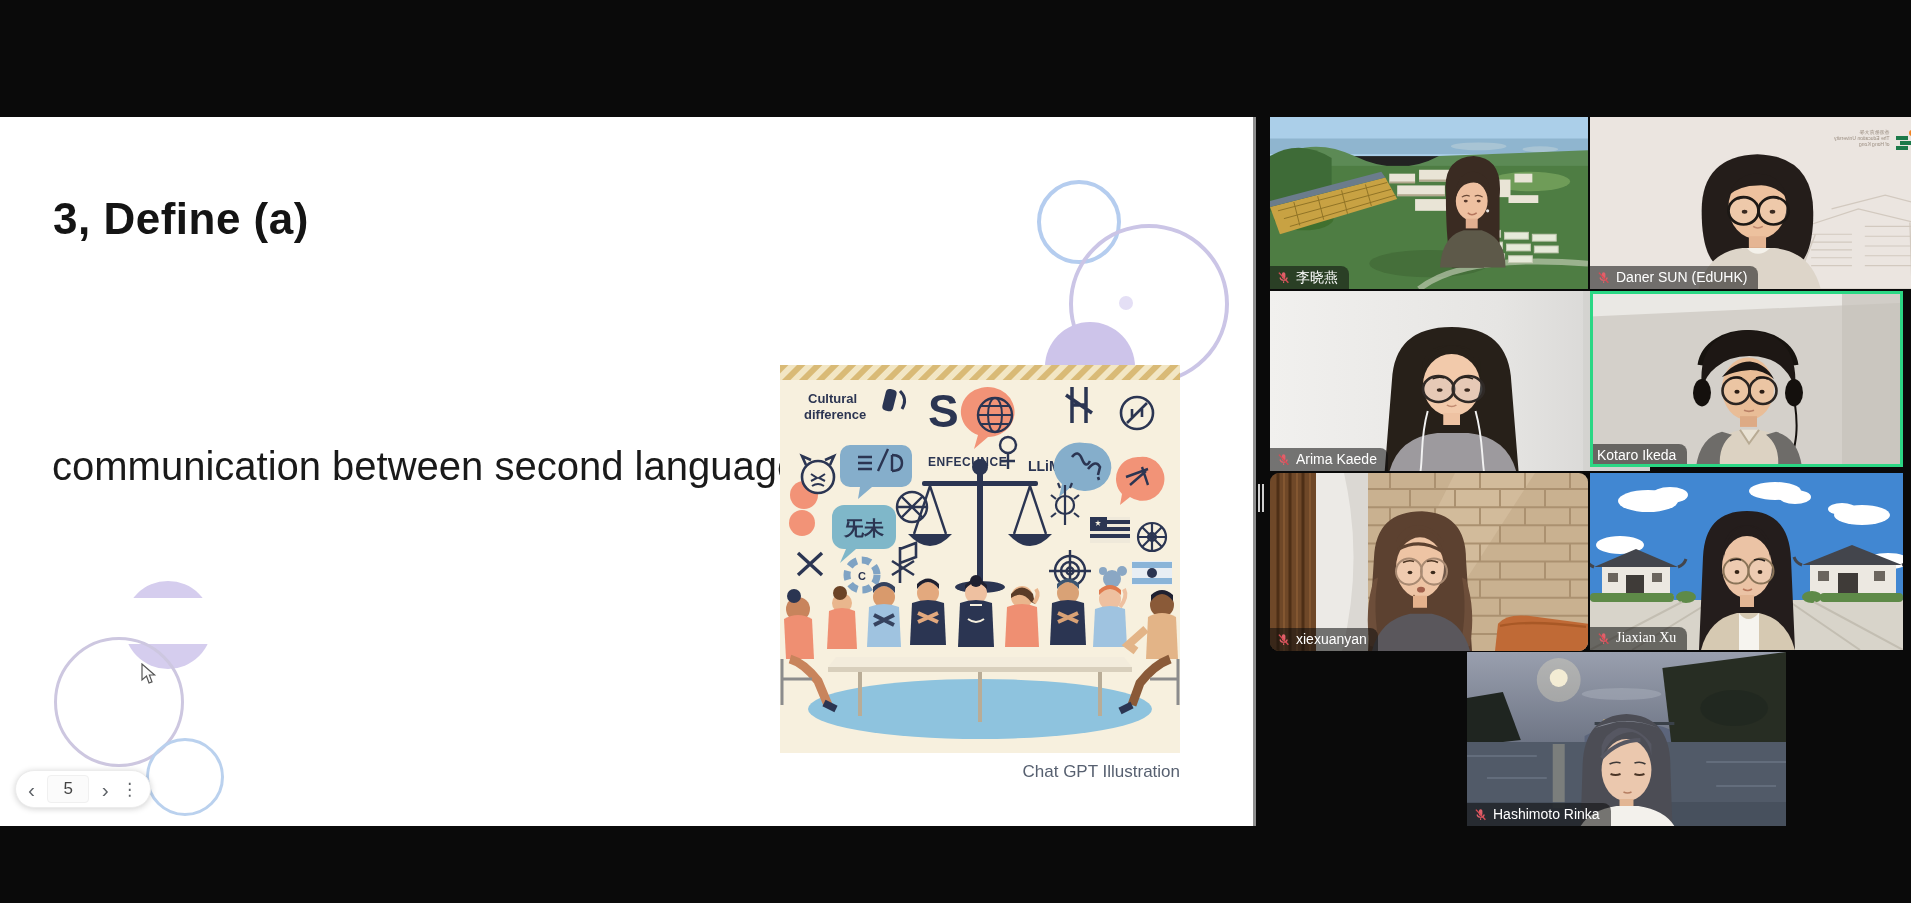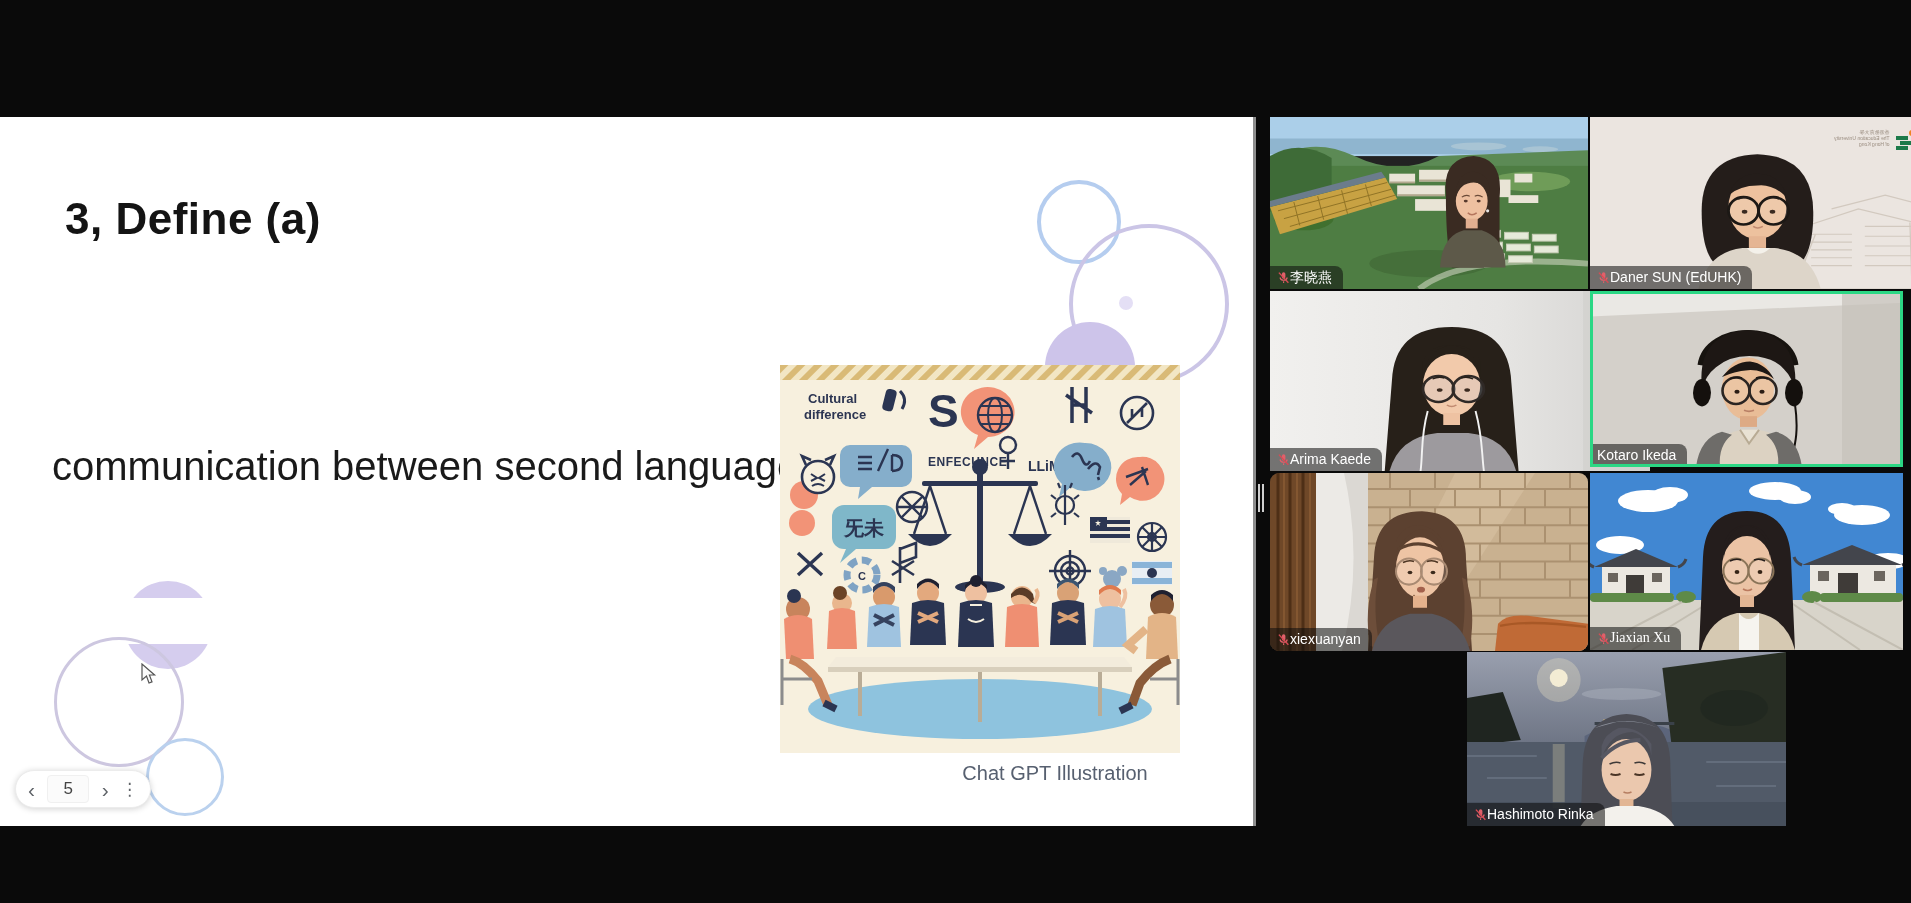--- a/index.html
+++ b/index.html
@@ -15,28 +15,28 @@
   .c-blue-tr   {left:1037px;top:63px;width:76px;height:76px;border:4px solid #b5cdef;}
   .c-lav-tr    {left:1069px;top:107px;width:152px;height:152px;border:4px solid #cbc5e6;}
   .c-lav-dot   {left:1119px;top:179px;width:14px;height:14px;background:#e4dff5;}
   .c-lav-fill-tr{left:1045px;top:205px;width:90px;height:90px;background:#cdc4ea;}
   .c-lav-fill-l{left:124px;top:464px;width:88px;height:88px;background:#d5cdee;}
   .white-band  {position:absolute;left:0;top:481px;width:430px;height:46px;background:#ffffff;}
   .c-lav-out-l {left:54px;top:520px;width:124px;height:124px;border:3px solid #cdc7e0;}
   .c-blue-out-l{left:146px;top:621px;width:72px;height:72px;border:3px solid #bad1ee;}
 
   .slide-title{position:absolute;left:53px;top:76px;font-size:44px;font-weight:bold;
-               color:#141414;letter-spacing:.5px;line-height:52px;margin-left:12px;}
+               color:#141414;letter-spacing:.5px;line-height:52px;}
   .slide-lines{position:absolute;left:52px;top:157px;font-size:40px;color:#1a1a1a;
                line-height:77px;white-space:pre;}
   .slide-lines div{height:77px;}
 
   .illustration{position:absolute;left:780px;top:248px;width:400px;height:388px;border-radius:14px;}
-  .illo-caption{position:absolute;left:930px;top:645px;width:250px;text-align:center;
-                font-size:20px;color:#576070;}
+  .illo-caption{position:absolute;left:930px;top:645px;width:250px;text-align:right;
+                font-size:17px;color:#576070;}
 
   .nav-pill{position:absolute;left:15px;top:653px;width:136px;height:38px;background:#fff;
             border:1px solid #ececec;border-radius:19px;display:flex;align-items:center;
             justify-content:space-between;padding:0 12px;box-sizing:border-box;
             box-shadow:0 1px 6px rgba(0,0,0,.18);color:#5f6368;}
   .nav-chev{font-size:21px;line-height:1;cursor:default;}
   .nav-page{width:40px;height:26px;background:#fbfbfb;border:1px solid #f0f0f0;border-radius:4px;
             display:flex;align-items:center;justify-content:center;font-size:17px;color:#444;}
   .nav-kebab{font-size:17px;line-height:1;}
 
@@ -44,21 +44,21 @@
 
   
   .divider{position:absolute;left:1258px;top:484px;display:flex;gap:2px;}
   .divider i{display:block;width:2px;height:28px;background:#cfcfcf;}
 
   
   .tile{position:absolute;background:#222;overflow:hidden;}
   .tile svg{display:block;width:100%;height:100%;}
   .tile.active::after{content:"";position:absolute;inset:0;
         border:3px solid var(--accent-green,#2bd784);pointer-events:none;}
-  .name-label{position:absolute;left:0;bottom:0;display:flex;align-items:center;
+  .name-label{position:absolute;left:0;bottom:0;display:flex;align-items:center;gap:6px;
         background:rgba(12,12,12,.55);color:#fff;font-size:14px;line-height:1;
         padding:4px 11px 5px 7px;border-top-right-radius:8px;white-space:nowrap;}
   .t1{left:1270px;top:117px;width:318px;height:172px;}
   .t2{left:1590px;top:117px;width:336px;height:172px;}
   .t3{left:1270px;top:291px;width:380px;height:180px;}
   .t4{left:1590px;top:291px;width:313px;height:176px;}
   .t5{left:1270px;top:473px;width:318px;height:178px;border-radius:9px;}
   .t6{left:1590px;top:473px;width:313px;height:177px;font-family:Liberation Serif, serif;}
   .t7{left:1431px;top:652px;width:319px;height:174px;margin-left:36px;}
 

